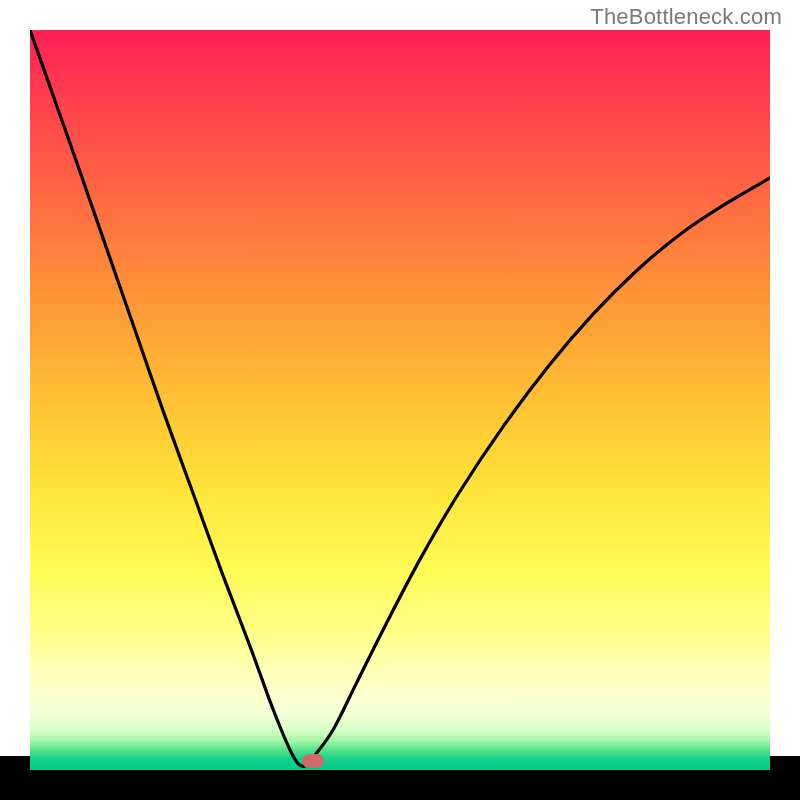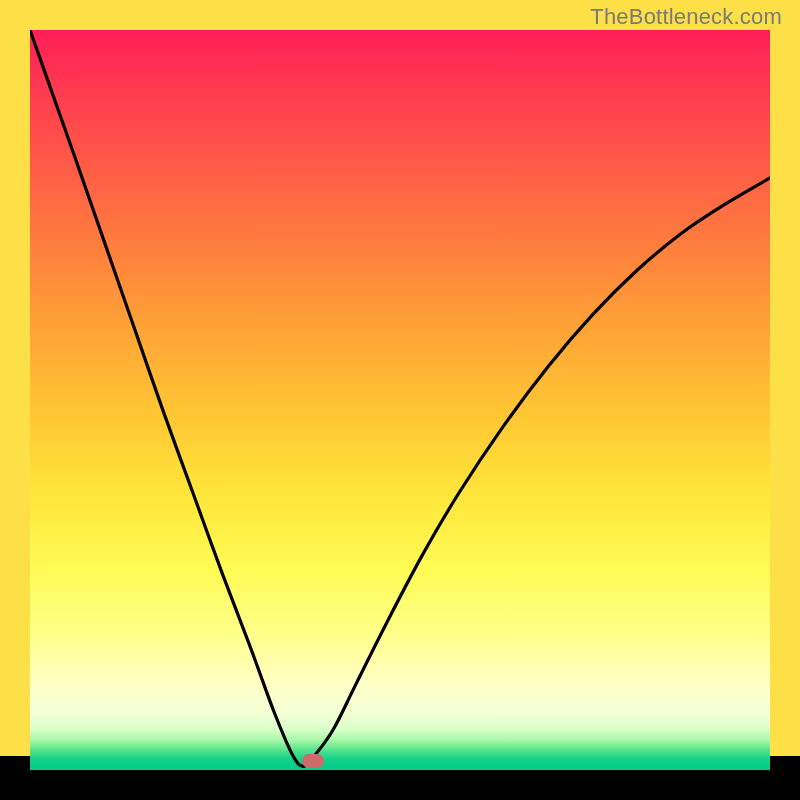--- a/index.html
+++ b/index.html
@@ -8,21 +8,21 @@
     width: 800px;
     height: 800px;
     background: #000;
     overflow: hidden;
     font-family: Arial, Helvetica, sans-serif;
   }
   .frame {
     position: relative;
     width: 800px;
     height: 756px;
-    background: #fde047;
+    background: #ffffff;
   }
   .plot-area {
     position: absolute;
     left: 30px;
     top: 30px;
     width: 740px;
     height: 740px;
     overflow: hidden;
   }
   .gradient-bg {

